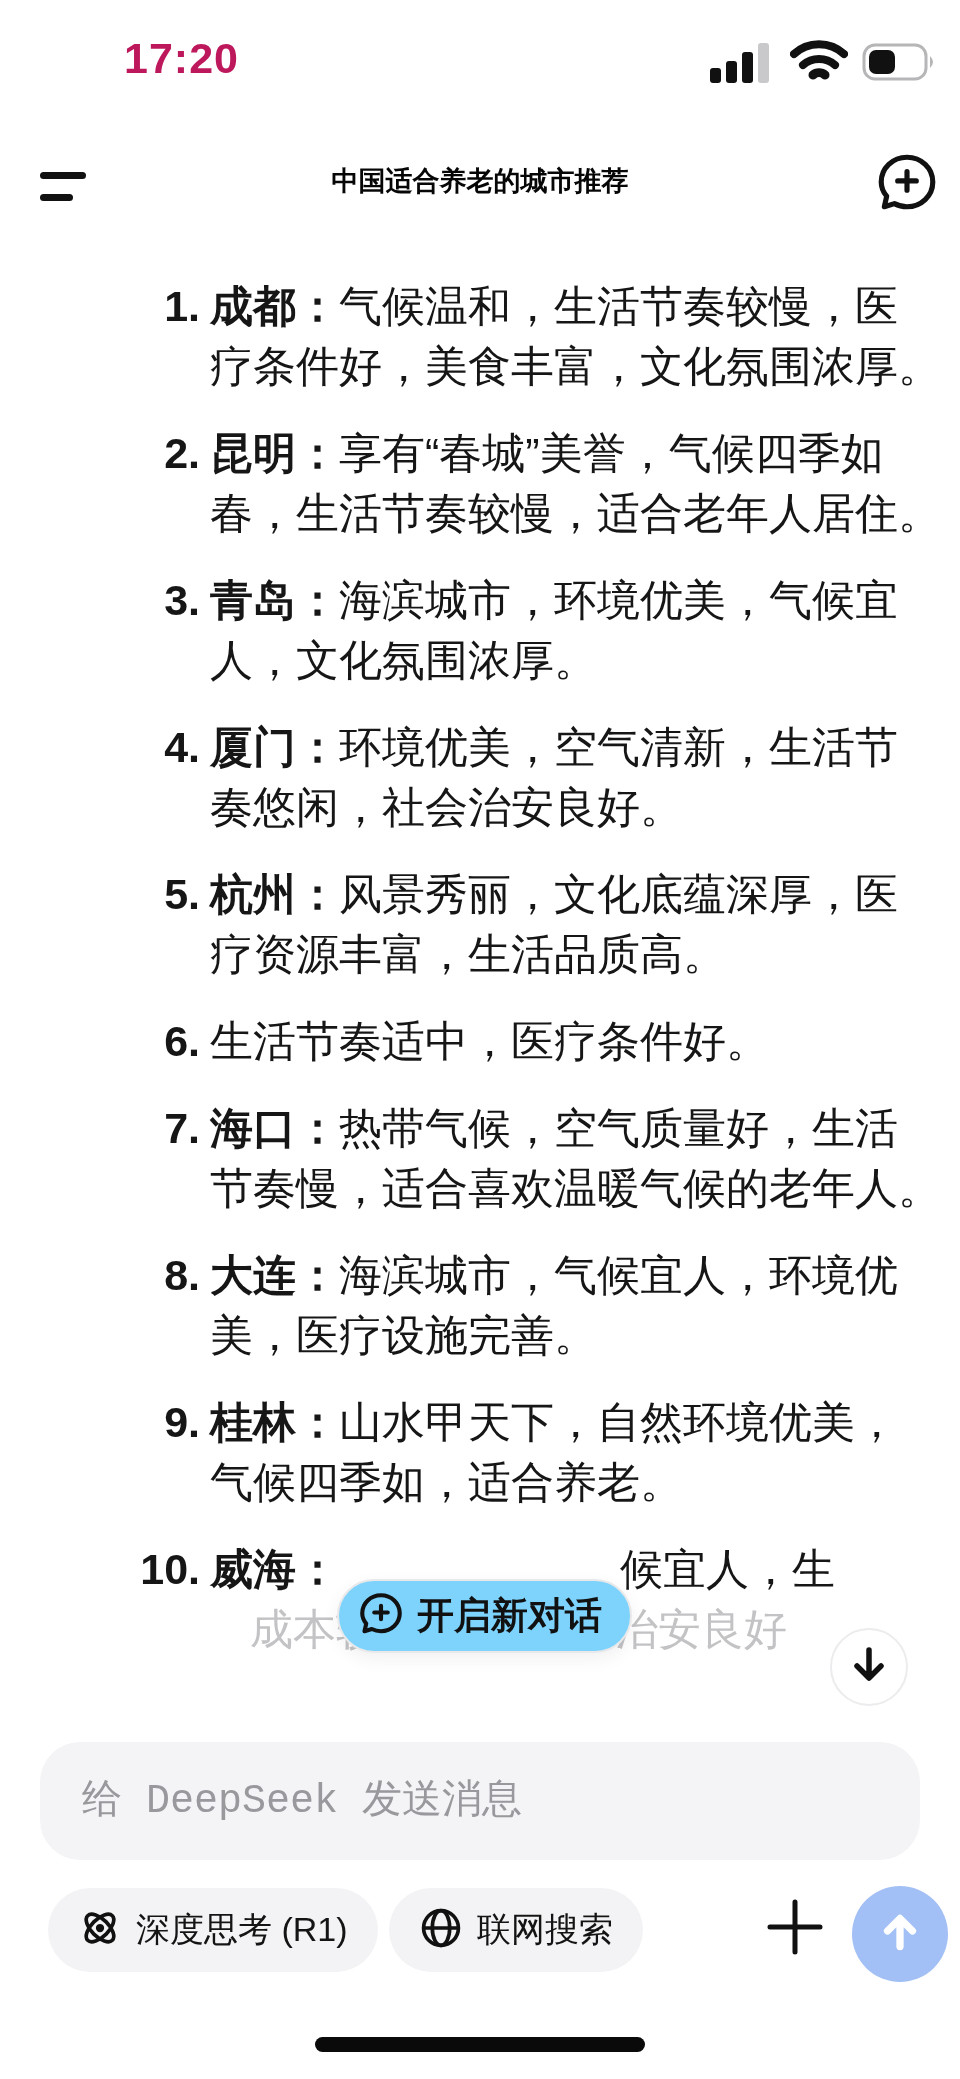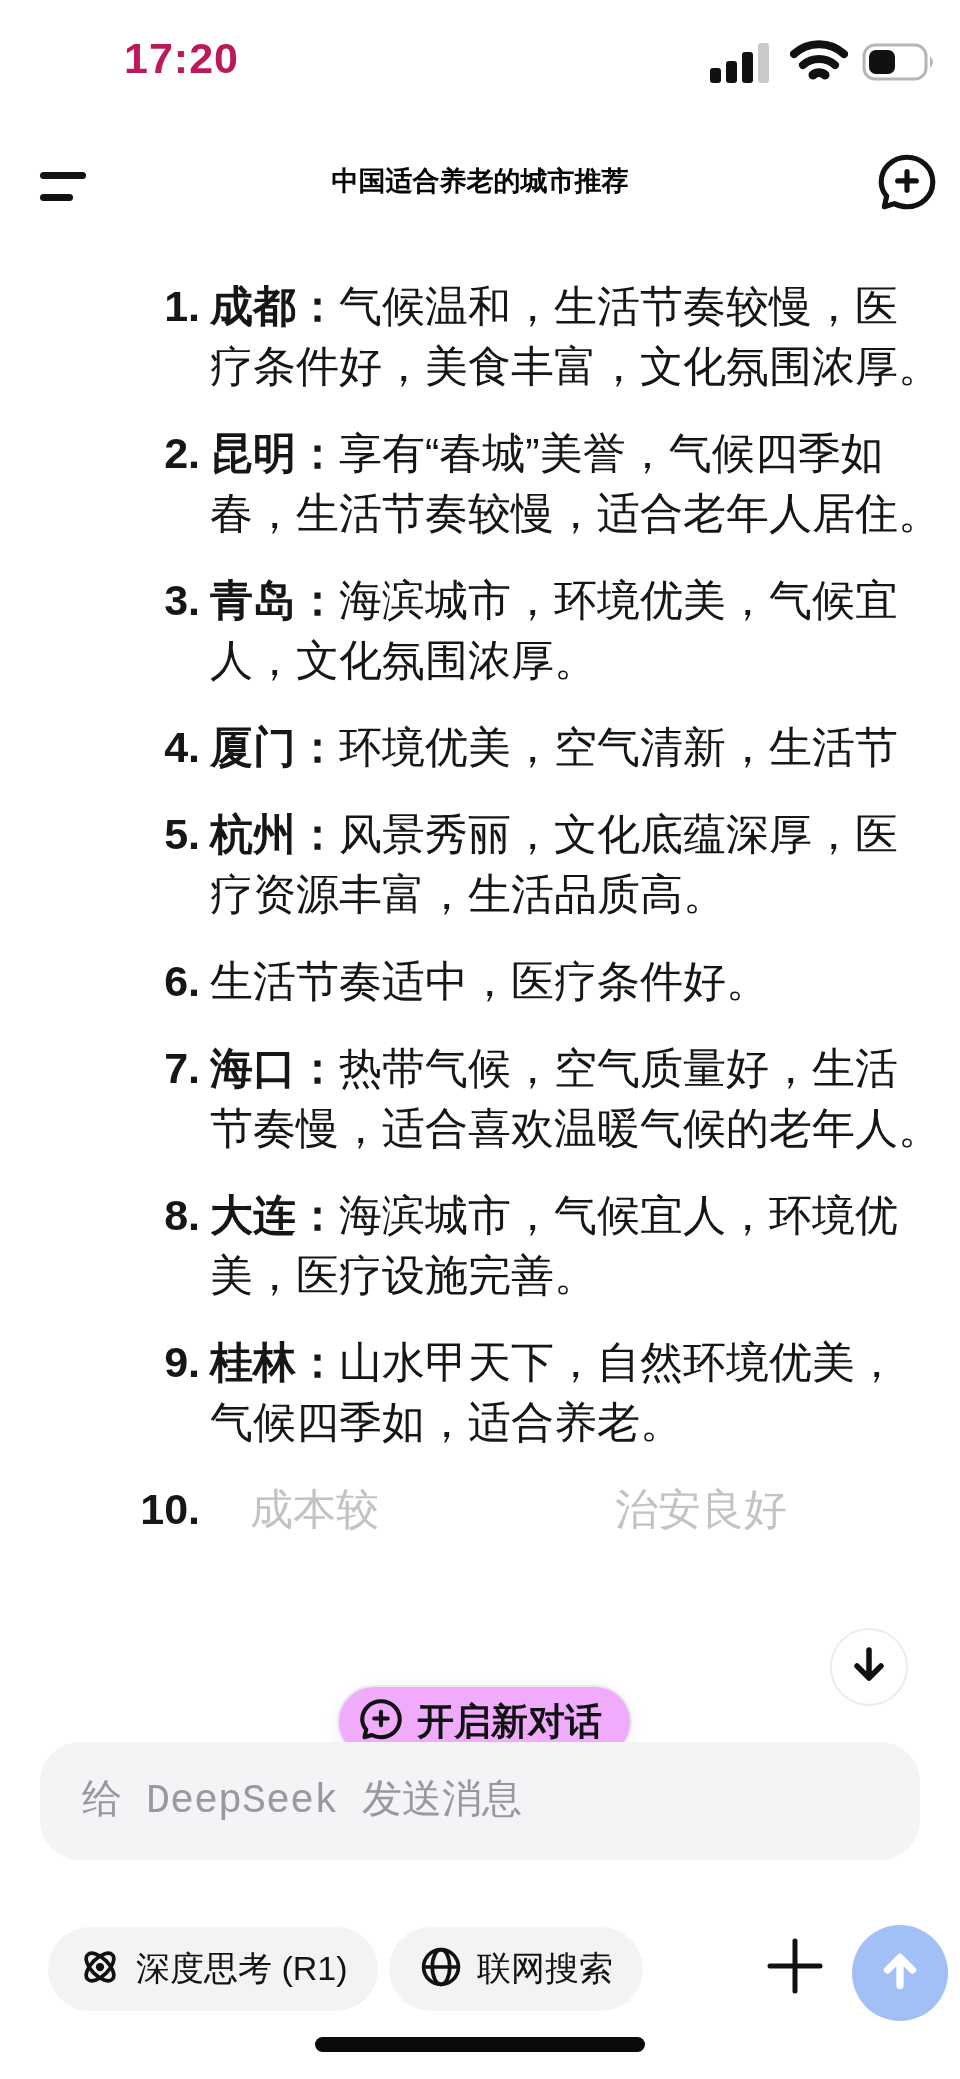--- a/index.html
+++ b/index.html
@@ -28,39 +28,39 @@
   .faded-line { position:relative; height:60px; }
   .faded-line span { position:absolute; top:0; color:#c3c3c6; white-space:nowrap; }
   .faded-line .f-left { left:40px; }
   .faded-line .f-right { left:405px; }
 
   
   .fade-overlay { position:absolute; left:0; top:1672px; width:960px; height:74px;
     background:linear-gradient(to bottom, rgba(255,255,255,0) 0%, rgba(255,255,255,.92) 70%, #fff 100%); z-index:4; }
 
   
-  .newchat-pill { position:absolute; left:337px; top:1685px; height:74px; z-index:6;
+  .newchat-pill { position:absolute; left:337px; top:1579px; height:74px; z-index:6;
     display:flex; align-items:center; gap:12px; padding:0 28px 0 18px;
-    background:#f0abfc; border:2px solid #e9e9eb; border-radius:38px;
+    background:#7dd3fc; border:2px solid #e9e9eb; border-radius:38px;
     box-shadow:0 6px 18px rgba(0,0,0,.06); cursor:pointer; }
   .newchat-pill .lbl { font-size:37px; font-weight:600; color:#111; white-space:nowrap; }
   .scroll-btn { position:absolute; left:830px; top:1628px; width:78px; height:78px; z-index:6;
     background:#fff; border:2px solid #ececee; border-radius:50%;
     display:flex; align-items:center; justify-content:center; cursor:pointer; }
 
   
   .composer { position:absolute; left:40px; top:1742px; width:880px; height:118px; z-index:7;
     background:#f4f4f6; border-radius:40px; }
   .composer input { position:absolute; left:42px; top:0; width:800px; height:118px;
     background:transparent; border:none; outline:none; font-size:40px; color:#3a3a3a;
     font-family:Liberation Mono, monospace; }
   .composer input::placeholder { color:#98989d; opacity:1; }
 
   
-  .toolbar { position:absolute; left:0; top:1927px; width:960px; height:96px; z-index:7; }
+  .toolbar { position:absolute; left:0; top:1888px; width:960px; height:96px; z-index:7; }
   .tool-pill { position:absolute; top:0; height:84px; display:flex; align-items:center; gap:14px;
     padding:0 30px; background:#f3f3f5; border-radius:42px; cursor:pointer; }
   .tool-pill .lbl { font-size:34px; font-weight:500; color:#141414; white-space:nowrap; }
   .pill-think { left:48px; }
   .pill-search { left:389px; }
   .plus-btn { position:absolute; left:762px; top:8px; width:66px; height:66px;
     display:flex; align-items:center; justify-content:center; cursor:pointer; }
   .send-btn { position:absolute; left:852px; top:-2px; width:96px; height:96px; border-radius:50%;
     display:flex; align-items:center; justify-content:center; cursor:pointer; }
 
@@ -122,20 +122,21 @@
         <span class="l2">春，生活节奏较慢，适合老年人居住。</span>
       </div>
     <div class="item">
         <span class="num">3.</span>
         <span class="l1"><b>青岛：</b><span>海滨城市，环境优美，气候宜</span></span>
         <span class="l2">人，文化氛围浓厚。</span>
       </div>
     <div class="item">
         <span class="num">4.</span>
         <span class="l1"><b>厦门：</b><span>环境优美，空气清新，生活节</span></span>
+        <span class="l2">奏悠闲，社会治安良好。</span>
       </div>
     <div class="item">
         <span class="num">5.</span>
         <span class="l1"><b>杭州：</b><span>风景秀丽，文化底蕴深厚，医</span></span>
         <span class="l2">疗资源丰富，生活品质高。</span>
       </div>
     <div class="item">
         <span class="num">6.</span>
         <span class="l2">生活节奏适中，医疗条件好。</span>
       </div>
@@ -149,20 +150,21 @@
         <span class="l1"><b>大连：</b><span>海滨城市，气候宜人，环境优</span></span>
         <span class="l2">美，医疗设施完善。</span>
       </div>
     <div class="item">
         <span class="num">9.</span>
         <span class="l1"><b>桂林：</b><span>山水甲天下，自然环境优美，</span></span>
         <span class="l2">气候四季如，适合养老。</span>
       </div>
     <div class="item">
       <span class="num">10.</span>
+      <span class="l1"><b>威海：</b><span class="gap10"></span><span>候宜人，生</span></span>
       <span class="l2 faded-line">
         <span class="f-left">成本较</span>
         <span class="f-right">治安良好</span>
       </span>
     </div>
   </div>
 
   <div class="fade-overlay"></div>
 
   <div class="newchat-pill">

